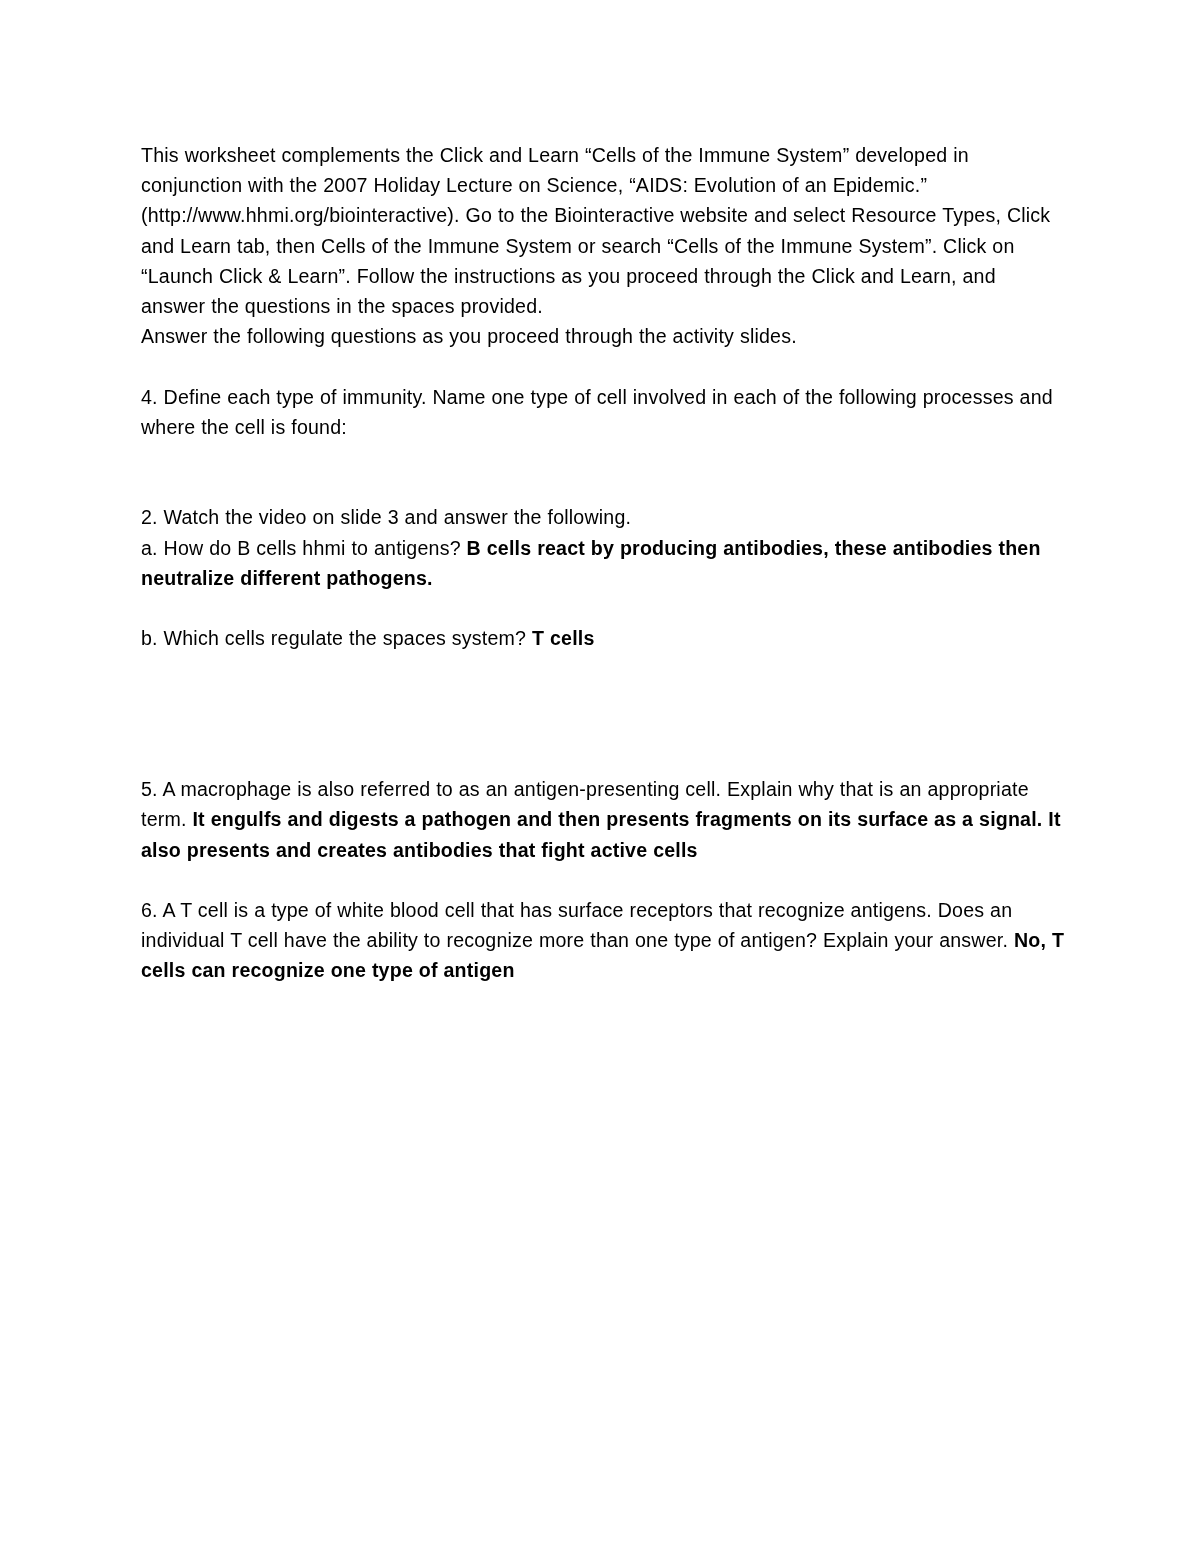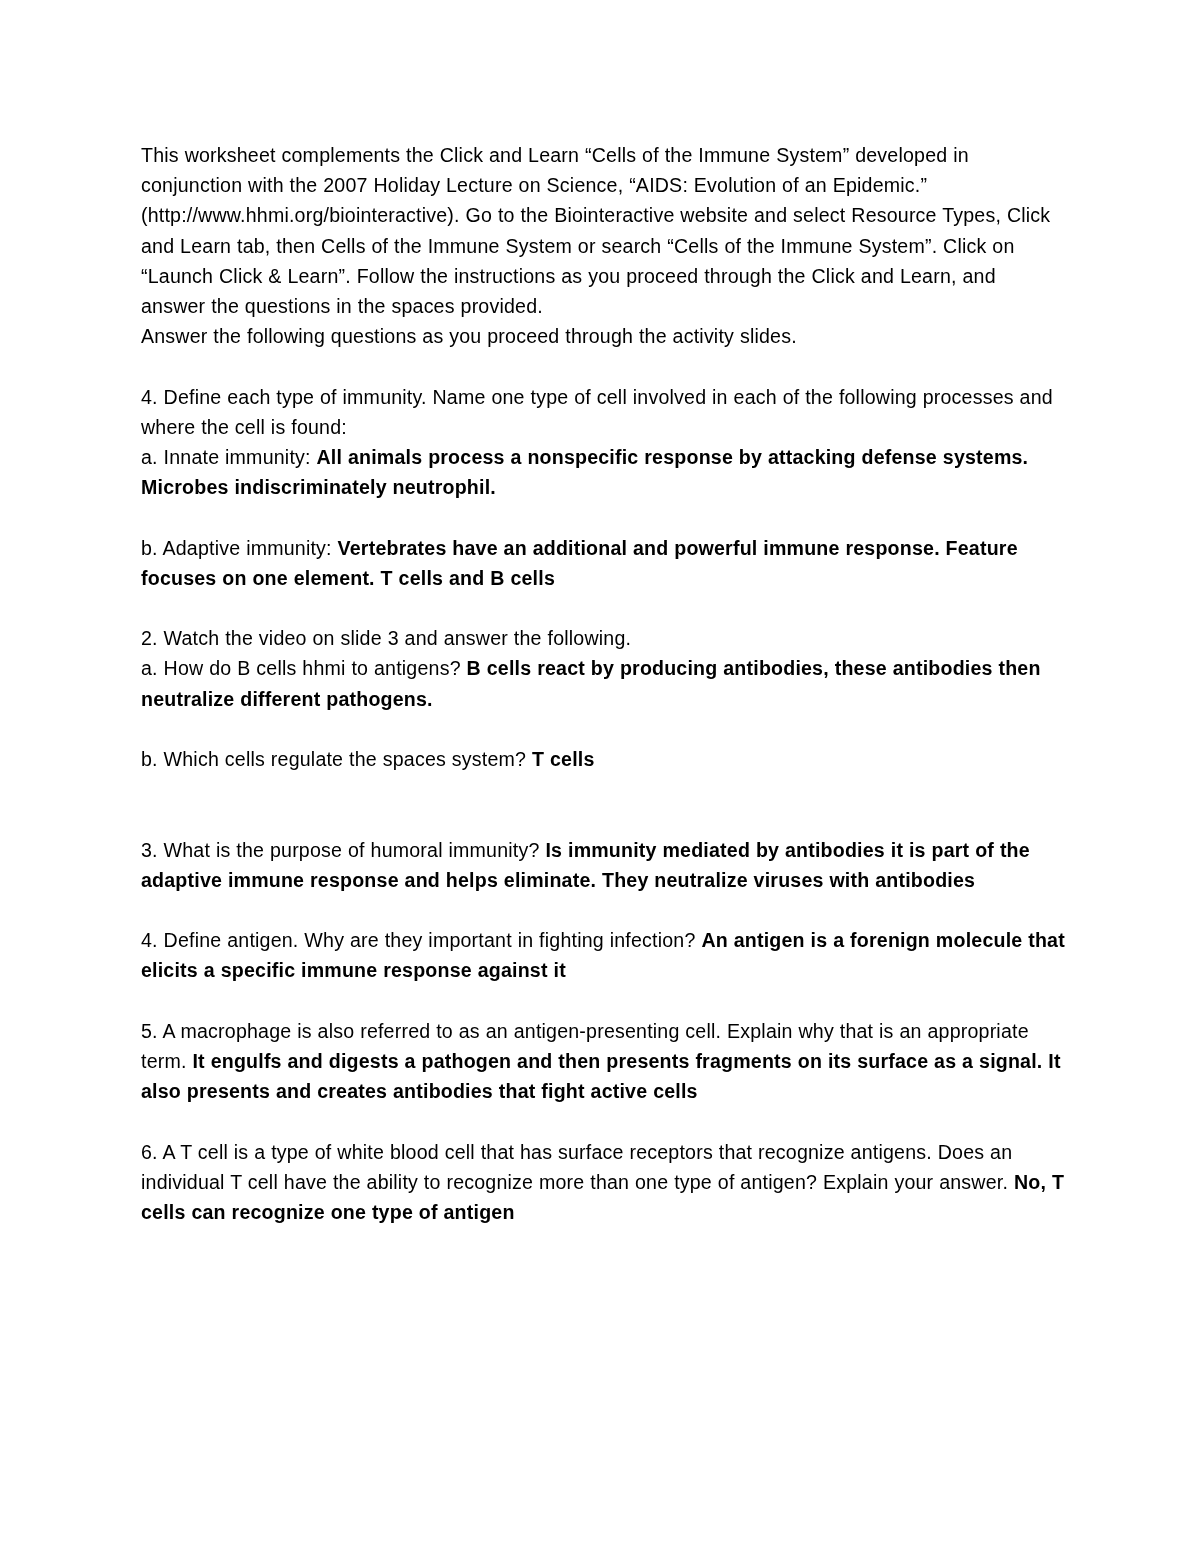--- a/index.html
+++ b/index.html
@@ -59,29 +59,23 @@
     </p>
     <p class="block">
       <span class="q">Answer the following questions as you proceed through the activity slides.</span>
     </p>
 
     <div class="gap"></div>
 
     <p class="block">
       <span class="q">4. Define each type of immunity. Name one type of cell involved in each of the following processes and where the cell is found:</span>
     </p>
-    <p class="block">
-      <span class="q">a. Innate immunity: </span><span class="a">All animals process a nonspecific response by attacking defense systems. Microbes indiscriminately neutrophil.</span>
-    </p>
 
     <div class="gap"></div>
 
-    <p class="block">
-      <span class="q">b. Adaptive immunity: </span><span class="a">Vertebrates have an additional and powerful immune response. Feature focuses on one element. T cells and B cells</span>
-    </p>
 
     <div class="gap"></div>
 
     <p class="block">
       <span class="q">2. Watch the video on slide 3 and answer the following.</span>
     </p>
     <p class="block">
       <span class="q">a. How do B cells hhmi to antigens? </span><span class="a">B cells react by producing antibodies, these antibodies then neutralize different pathogens.</span>
     </p>
 
@@ -89,29 +83,23 @@
 
     <p class="block">
       <span class="q">b. Which cells regulate the spaces system? </span><span class="a">T cells</span>
     </p>
 
     <div class="gap"></div>
 
 
     <div class="gap"></div>
 
-    <p class="block">
-      <span class="q">3. What is the purpose of humoral immunity? </span><span class="a">Is immunity mediated by antibodies it is part of the adaptive immune response and helps eliminate. They neutralize viruses with antibodies</span>
-    </p>
 
     <div class="gap"></div>
 
-    <p class="block">
-      <span class="q">4. Define antigen. Why are they important in fighting infection? </span><span class="a">An antigen is a forenign molecule that elicits a specific immune response against it</span>
-    </p>
 
     <div class="gap"></div>
 
     <p class="block">
       <span class="q">5. A macrophage is also referred to as an antigen-presenting cell. Explain why that is an appropriate term. </span><span class="a">It engulfs and digests a pathogen and then presents fragments on its surface as a signal. It also presents and creates antibodies that fight active cells</span>
     </p>
 
     <div class="gap"></div>
 
     <p class="block">

